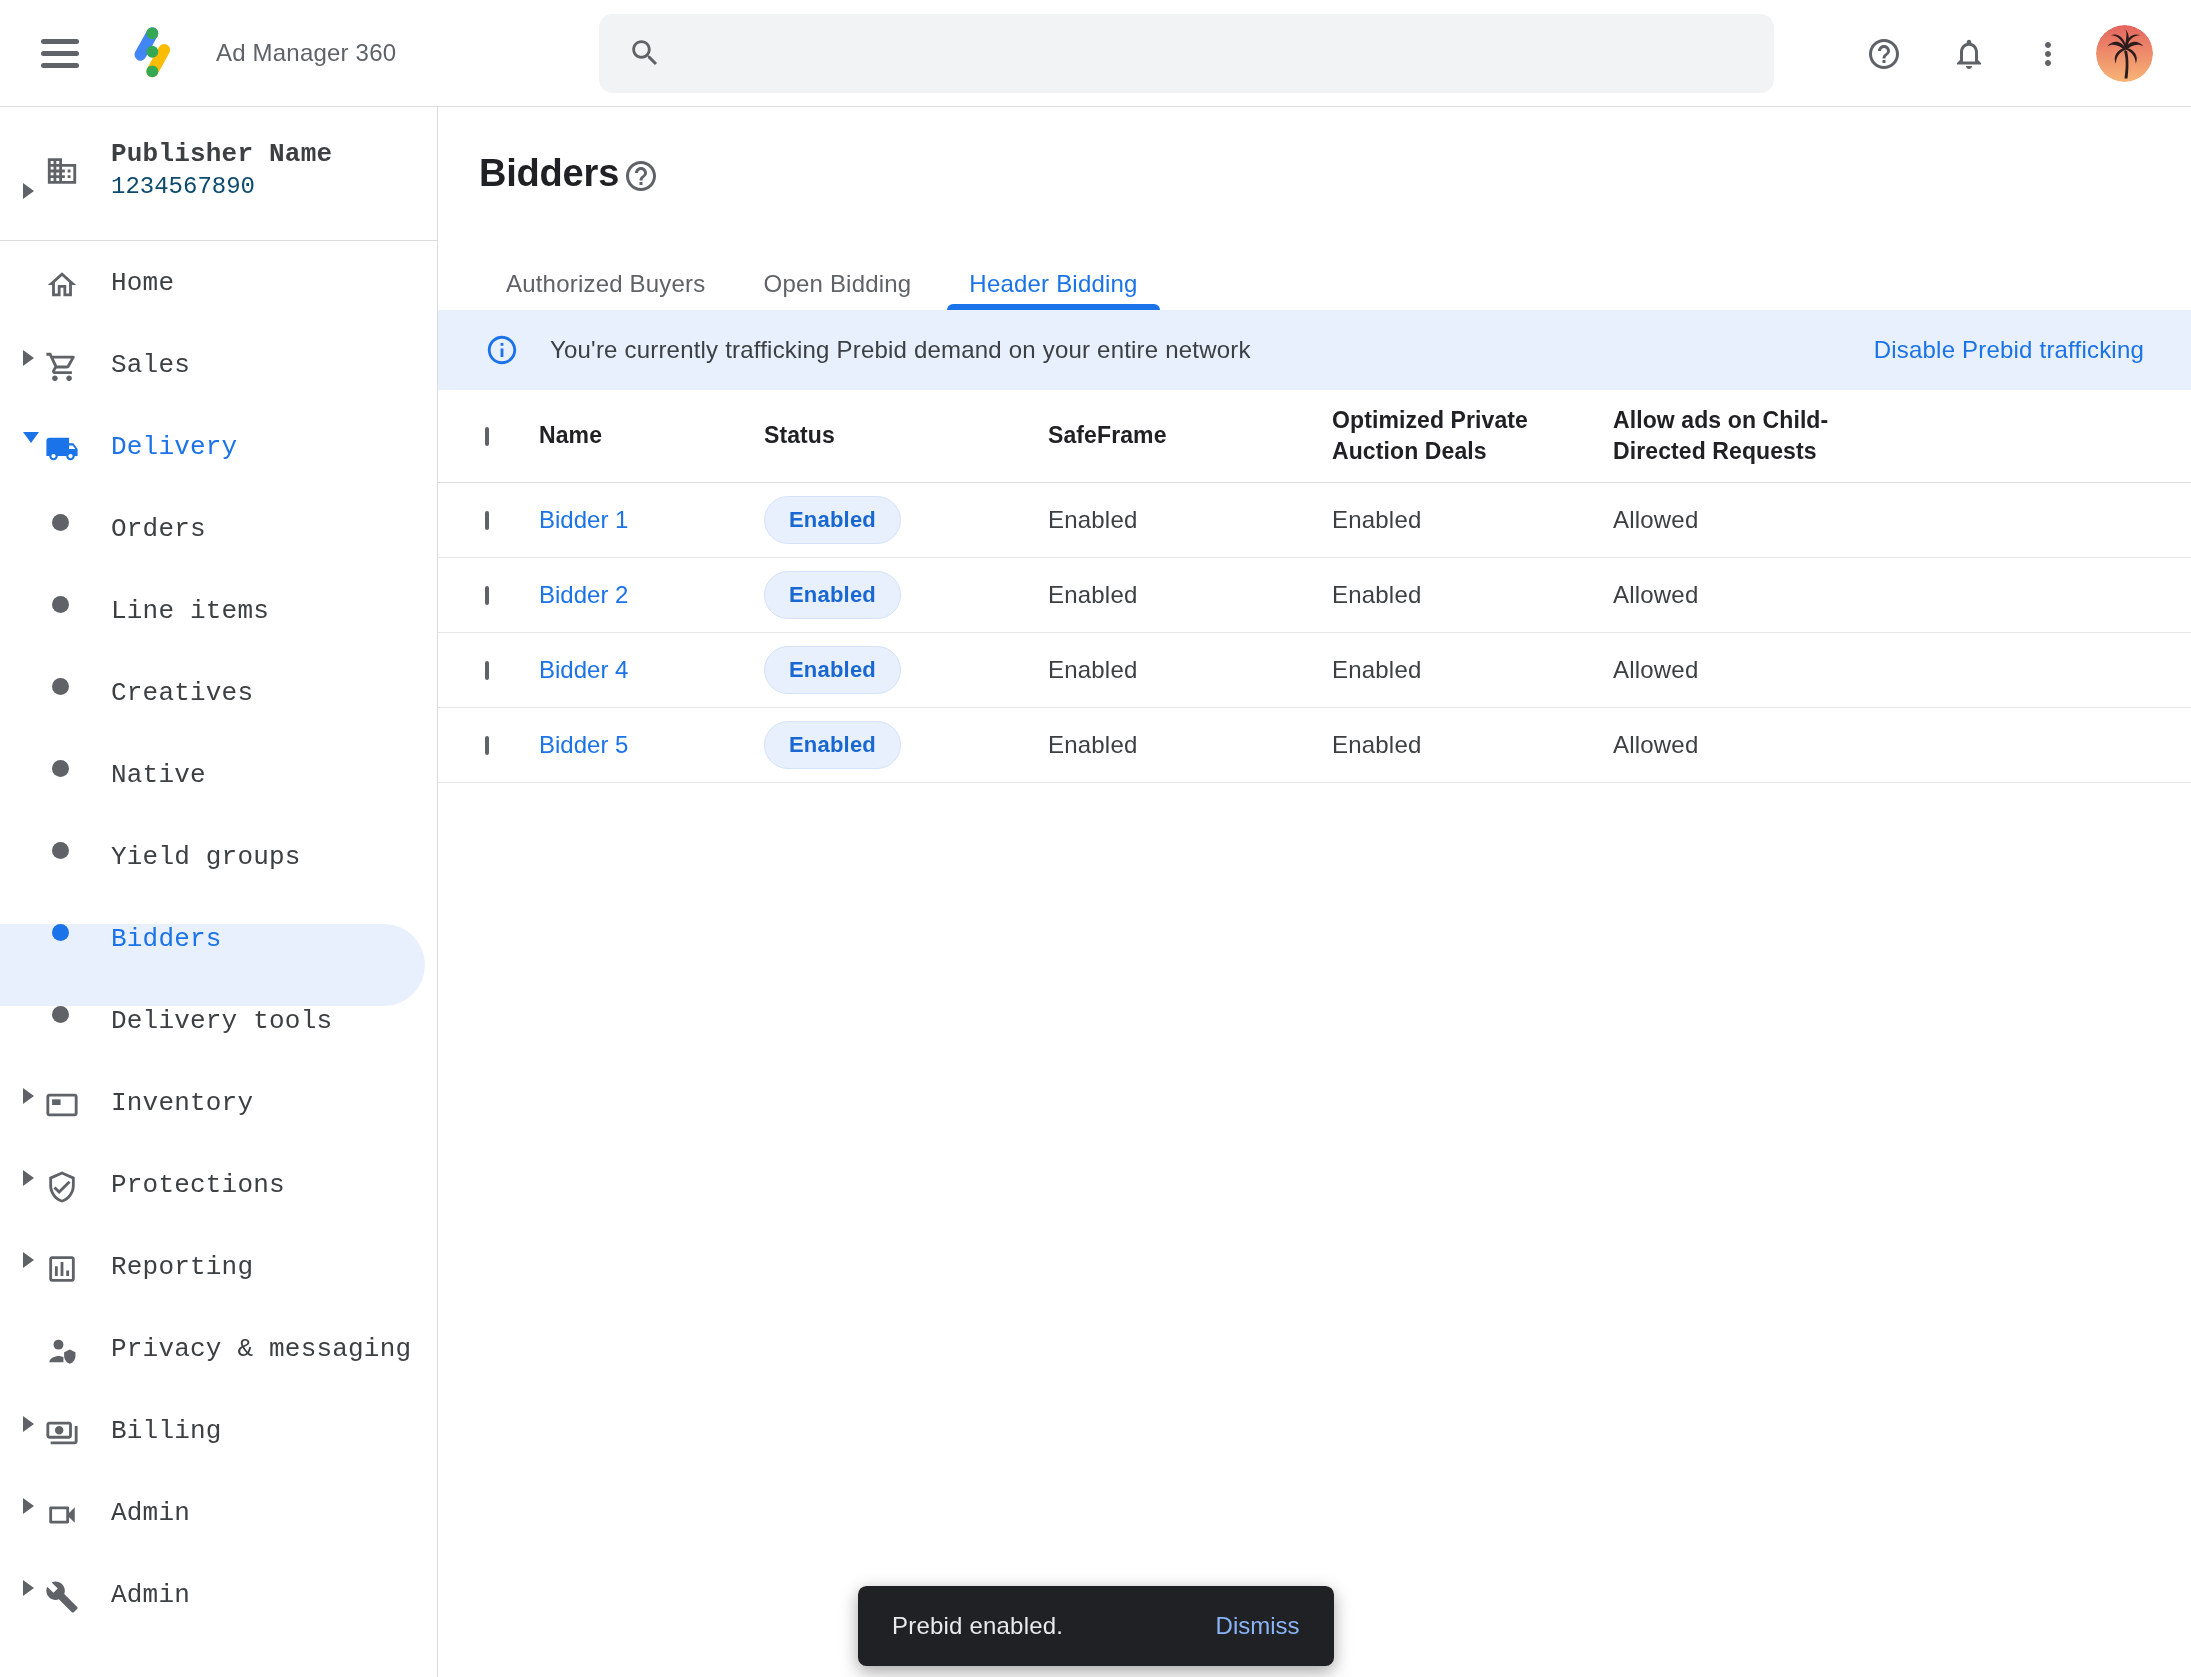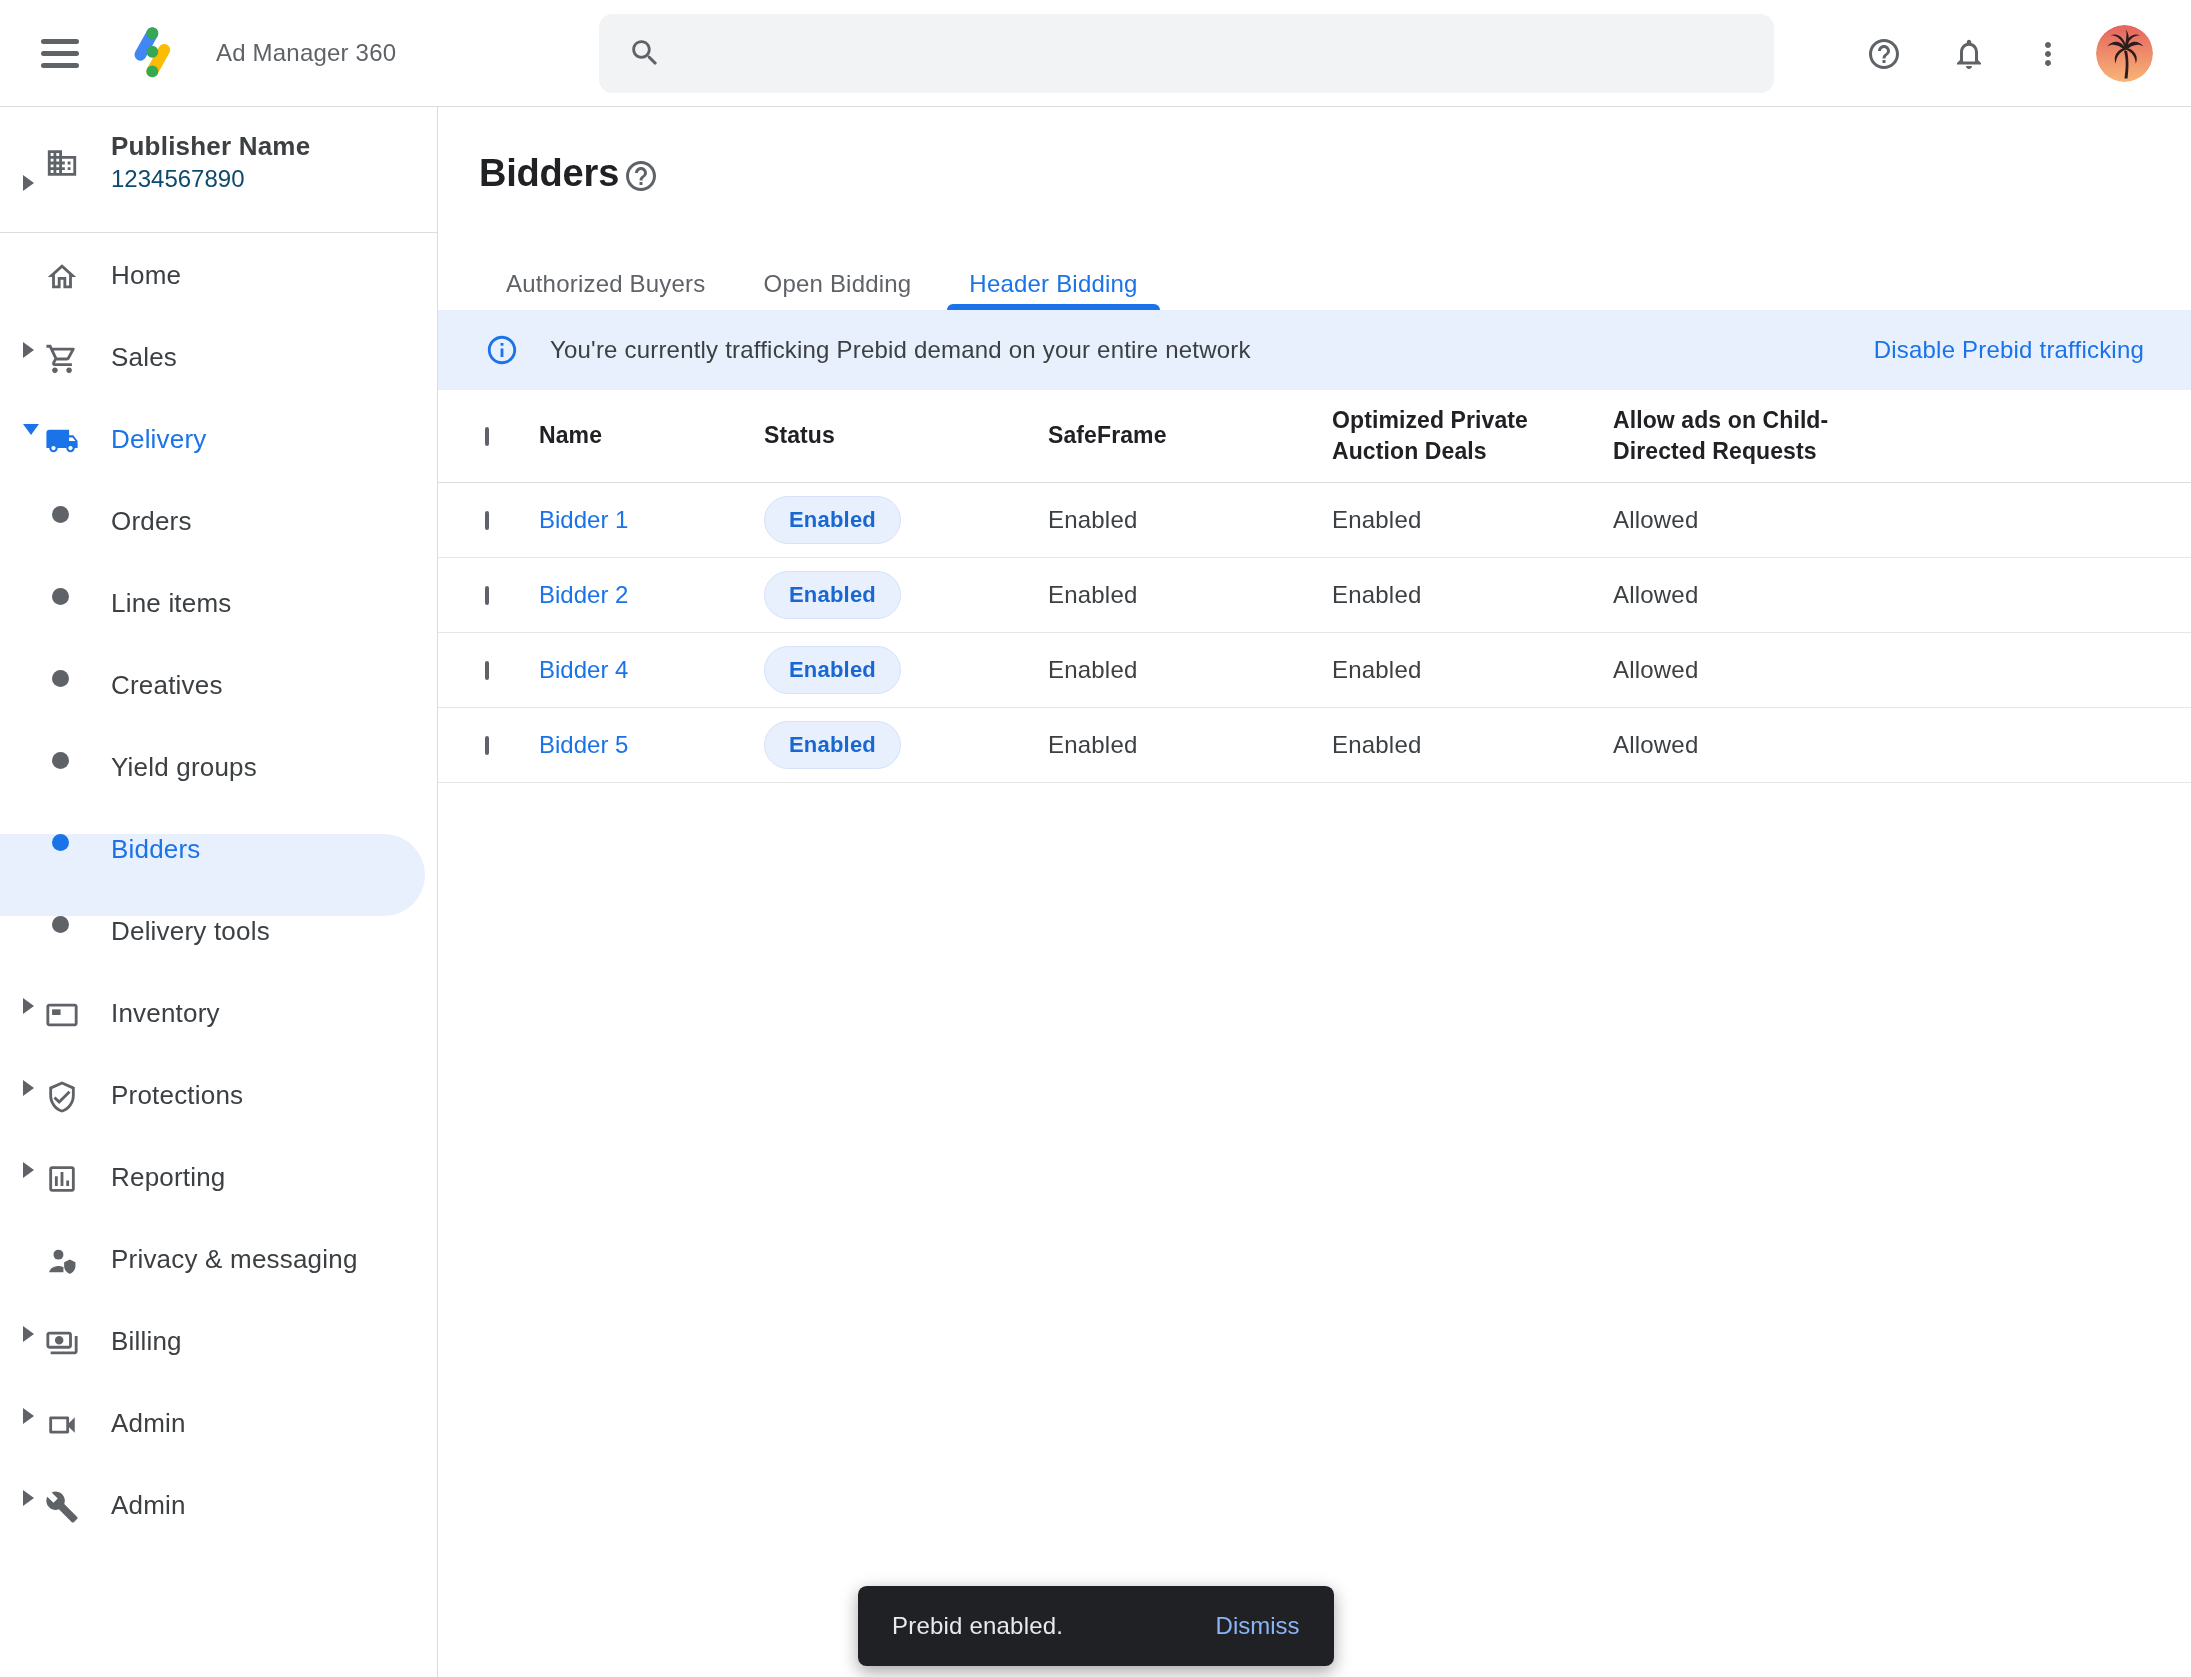--- a/index.html
+++ b/index.html
@@ -24,21 +24,21 @@
   .app-title{position:absolute;left:216px;top:32px;font-size:24px;line-height:41px;color:var(--gray-text);letter-spacing:0.2px;}
   .search{position:absolute;left:599px;top:13.7px;width:1175px;height:79px;background:var(--search-bg);border-radius:13.7px;display:flex;align-items:center;padding:0 29px;gap:22px;}
   .search svg{width:34px;height:34px;fill:var(--gray-icon);flex:none;}
   .search input{flex:1;height:100%;border:none;outline:none;background:transparent;font-size:26px;font-family:inherit;color:var(--near-black);}
   .icon-btn{position:absolute;top:33px;width:41px;height:41px;border:none;background:transparent;cursor:pointer;display:flex;align-items:center;justify-content:center;}
   .icon-btn svg{width:36px;height:36px;fill:var(--gray-icon);}
   .btn-help{left:1863px;} .btn-bell{left:1948px;} .btn-kebab{left:2027px;}
   .avatar{position:absolute;left:2096px;top:25px;width:57px;height:57px;border-radius:50%;overflow:hidden;border:none;background:transparent;cursor:pointer;padding:0;}
 
   
-  .sidebar{position:absolute;left:0;top:93px;bottom:0;width:438px;background:#fff;border-right:0.9px solid var(--divider);z-index:4;}
+  .sidebar{position:absolute;left:0;top:101px;bottom:0;width:438px;background:#fff;border-right:0.9px solid var(--divider);z-index:4;font-family:Liberation Mono, monospace;}
   .publisher{position:relative;height:140px;border-bottom:0.9px solid var(--divider);cursor:pointer;}
   .publisher .caret{position:absolute;left:23px;top:82px;}
   .publisher-icon{position:absolute;left:45px;top:53px;width:34px;height:34px;}
   .publisher-icon svg{width:34px;height:34px;fill:var(--gray-icon);}
   .publisher-name{position:absolute;left:111px;top:38px;font-size:26px;font-weight:700;color:var(--dark-text);letter-spacing:0.2px;}
   .publisher-id{position:absolute;left:111px;top:72px;font-size:24px;color:#0c4a6e;}
   .nav{padding-top:27px;}
   .nav-item{position:relative;height:82px;display:flex;align-items:flex-start;cursor:pointer;}
   .nav-item.selected{width:425px;background:var(--selected-bg);border-radius:0 41px 41px 0;}
   .caret{width:0;height:0;}
@@ -206,20 +206,25 @@
     <span class="bullet"></span>
     <span class="nav-label">Line items</span>
   </div>
 
   <div class="nav-item sub">
 
     <span class="bullet"></span>
     <span class="nav-label">Creatives</span>
   </div>
 
+  <div class="nav-item sub">
+
+    <span class="bullet"></span>
+    <span class="nav-label">Native</span>
+  </div>
 
   <div class="nav-item sub">
 
     <span class="bullet"></span>
     <span class="nav-label">Yield groups</span>
   </div>
 
   <div class="nav-item sub selected">
 
     <span class="bullet"></span>

